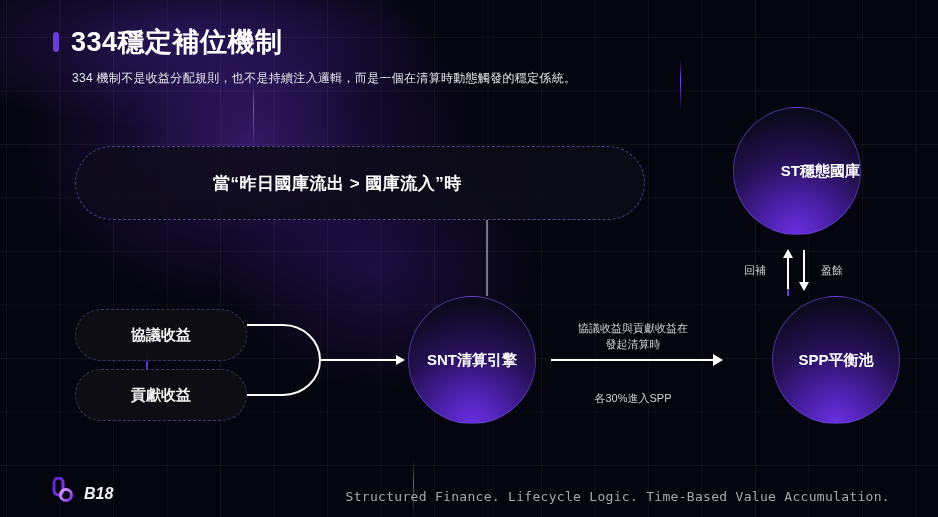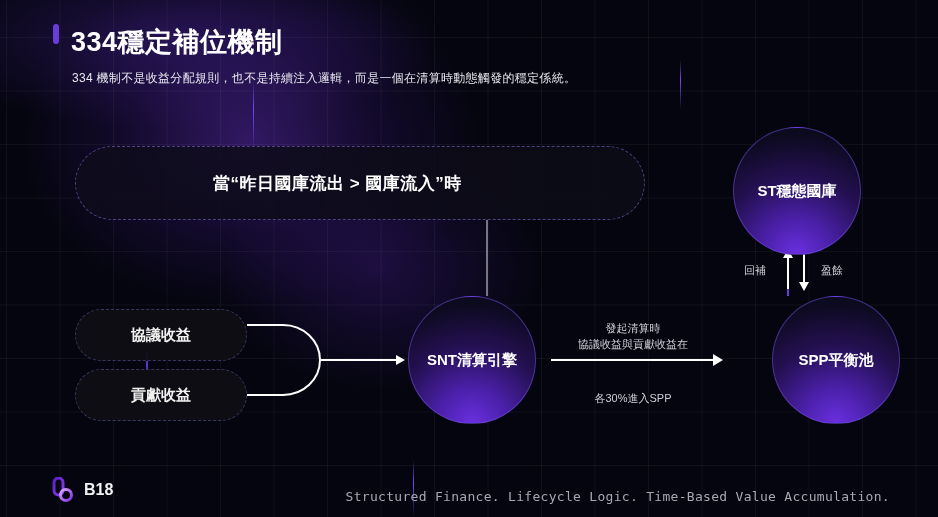--- a/index.html
+++ b/index.html
@@ -19,21 +19,21 @@
   .grid {
     position: absolute; inset: 0; pointer-events: none;
     background-image:
       linear-gradient(to right, rgba(255,255,255,0.045) 1px, transparent 1px),
       linear-gradient(to bottom, rgba(255,255,255,0.045) 1px, transparent 1px);
     background-size: 53.5px 53.5px;
     background-position: 6px 37px;
   }
   .accent-v { position: absolute; width: 1px; background: linear-gradient(to bottom, rgba(120,70,255,0), #7a45ff 40%, rgba(120,70,255,0)); }
 
-  .title-wrap { position: absolute; left: 53px; top: 24px; display: flex; }
+  .title-wrap { position: absolute; left: 53px; top: 24px; display: flex; align-items: center; }
   .title-bar { width: 6px; height: 20px; border-radius: 3px; background: #6a3ddb; margin-right: 12px; }
   .title { font-size: 27px; font-weight: bold; letter-spacing: 0.5px; }
   .subtitle { position: absolute; left: 72px; top: 70px; font-size: 12px; color: #e6e6ef; letter-spacing: 0.3px; }
 
   .condition-pill {
     position: absolute; left: 75px; top: 146px; width: 570px; height: 74px;
     border: 1.5px dashed rgba(110,90,180,0.7); border-radius: 40px;
     background: linear-gradient(90deg, rgba(15,12,28,0.85), rgba(12,12,22,0.9));
     box-sizing: border-box; display: flex; align-items: center;
   }
@@ -50,21 +50,21 @@
   .circle {
     position: absolute; width: 128px; height: 128px; border-radius: 50%;
     box-sizing: border-box; border: 1px solid rgba(110,80,220,0.55);
     background: radial-gradient(circle at 50% 100%, #6a2fe0 0%, #4a20a8 25%, #241052 55%, #0c0a1e 85%);
     display: flex; align-items: center; justify-content: center;
     font-size: 15px; font-weight: bold; color: #ffffff;
   }
 
   .lbl { position: absolute; font-size: 11px; color: #cfcfd8; text-align: center; line-height: 16px; }
 
-  .footer-logo { position: absolute; left: 52px; top: 477px; display: flex; align-items: center; }
+  .footer-logo { position: absolute; left: 52px; top: 477px; display: flex; align-items: flex-end; font-style: italic; }
   .footer-brand { font-size: 16px; font-weight: bold; margin-left: 8px; color: #f2f2f2; }
   .footer-tag {
     position: absolute; right: 48px; top: 489px;
     font-family: "DejaVu Sans Mono", "Liberation Mono", monospace;
     font-size: 13px; color: #a8a8b4; letter-spacing: 0.3px;
   }
   svg.overlay { position: absolute; left: 0; top: 0; pointer-events: none; }
 </style>
 </head>
 <body>
@@ -112,27 +112,27 @@
 <div class="pill" style="left:75px; top:369px;">
   <span>貢獻收益</span>
 </div>
 
 <div class="circle" style="left:408px; top:296px;">
   <span>SNT清算引擎</span>
 </div>
 <div class="circle" style="left:772px; top:296px;">
   <span>SPP平衡池</span>
 </div>
-<div class="circle" style="left:733px; top:127px;">
+<div class="circle" style="left:733px; top:107px;justify-content:flex-end;">
   <span>ST穩態國庫</span>
 </div>
 
 <div class="lbl" style="left:548px; top:320px; width:170px;">
+  <div>協議收益與貢獻收益在</div>
   <div>發起清算時</div>
-  <div>協議收益與貢獻收益在</div>
 </div>
 <div class="lbl" style="left:548px; top:374px; width:170px;margin-top:16px;">各30%進入SPP</div>
 
 <div class="lbl" style="left:744px; top:262px;">回補</div>
 <div class="lbl" style="left:821px; top:262px;">盈餘</div>
 
 <div class="footer-logo">
   <svg width="24" height="26" viewBox="0 0 24 26">
     <defs>
       <linearGradient id="lg1" x1="0" y1="0" x2="1" y2="1">

